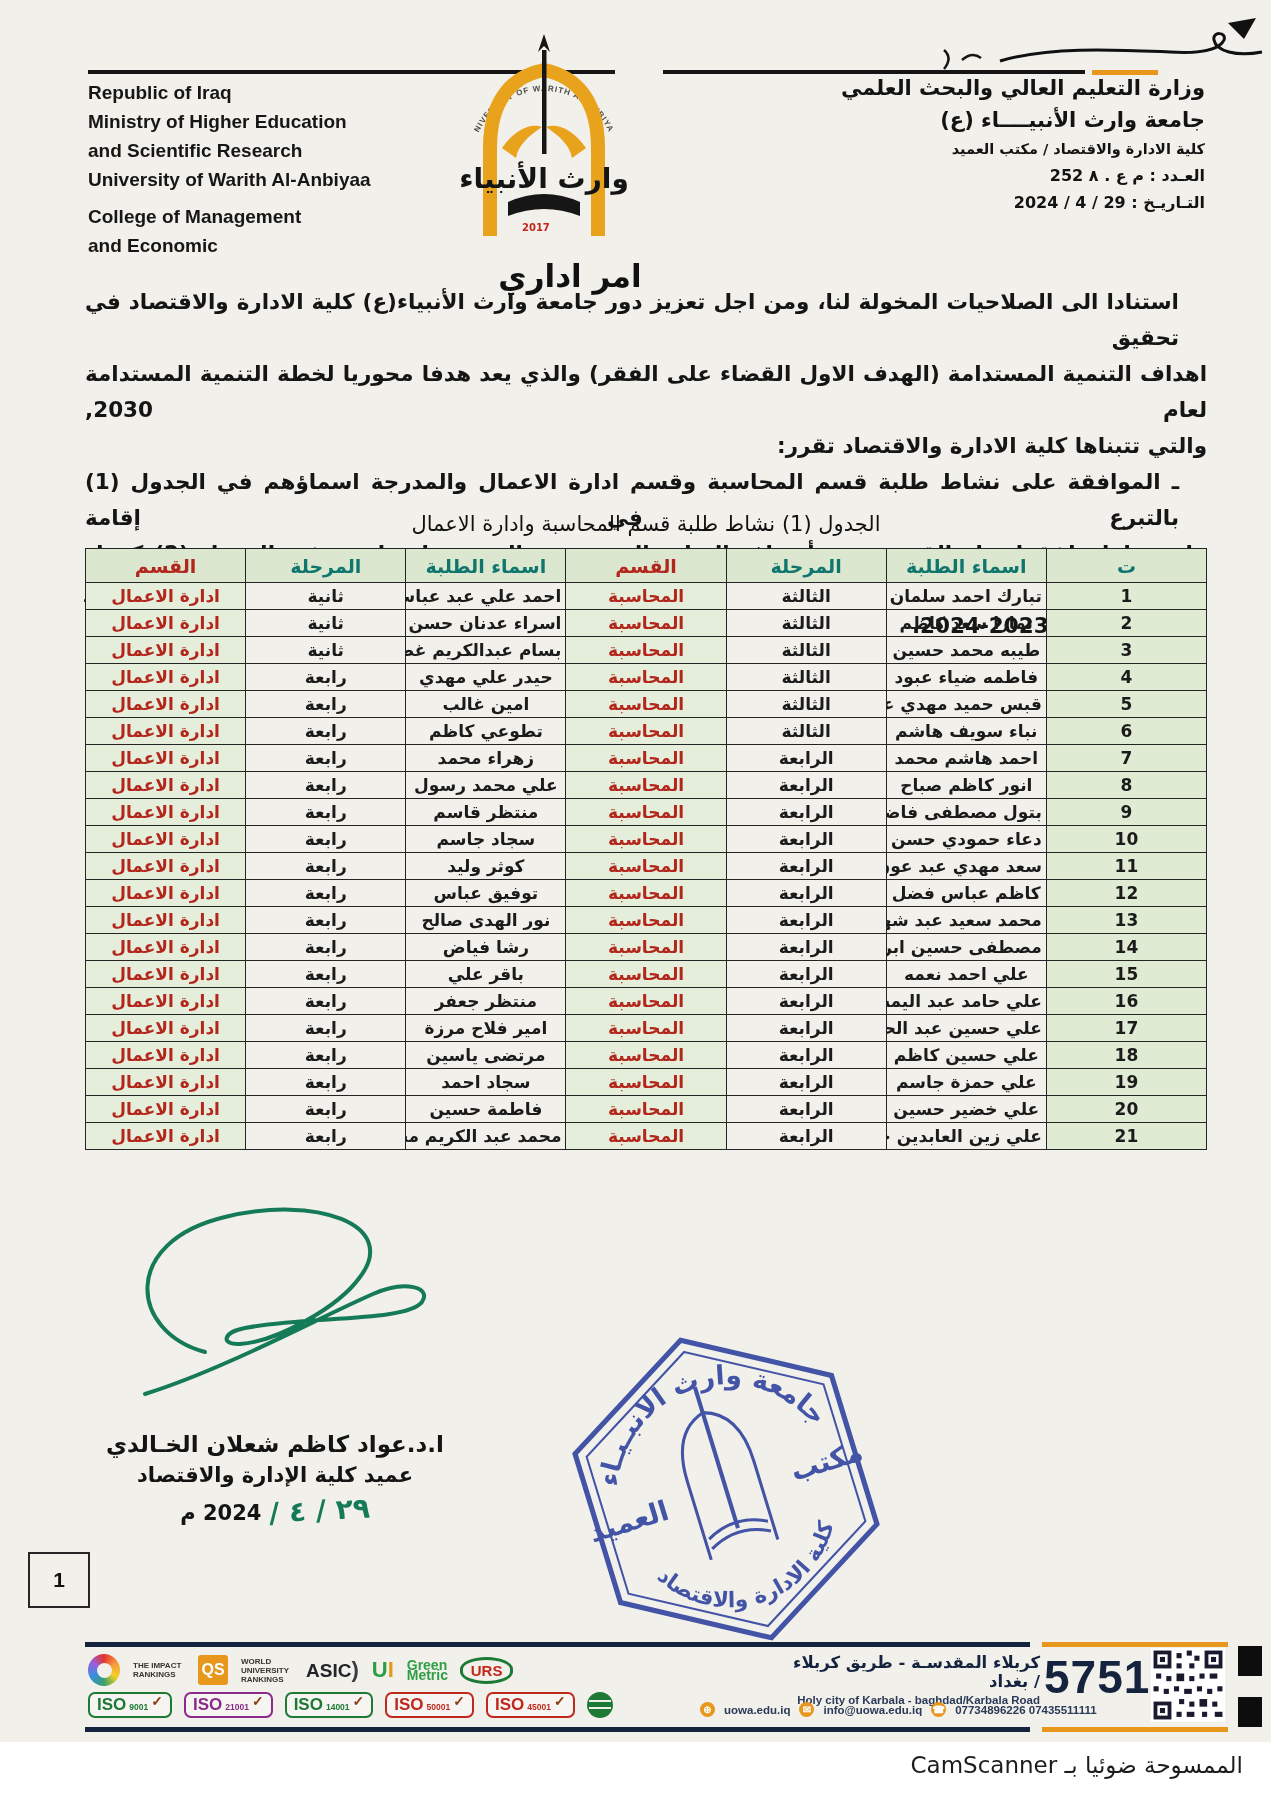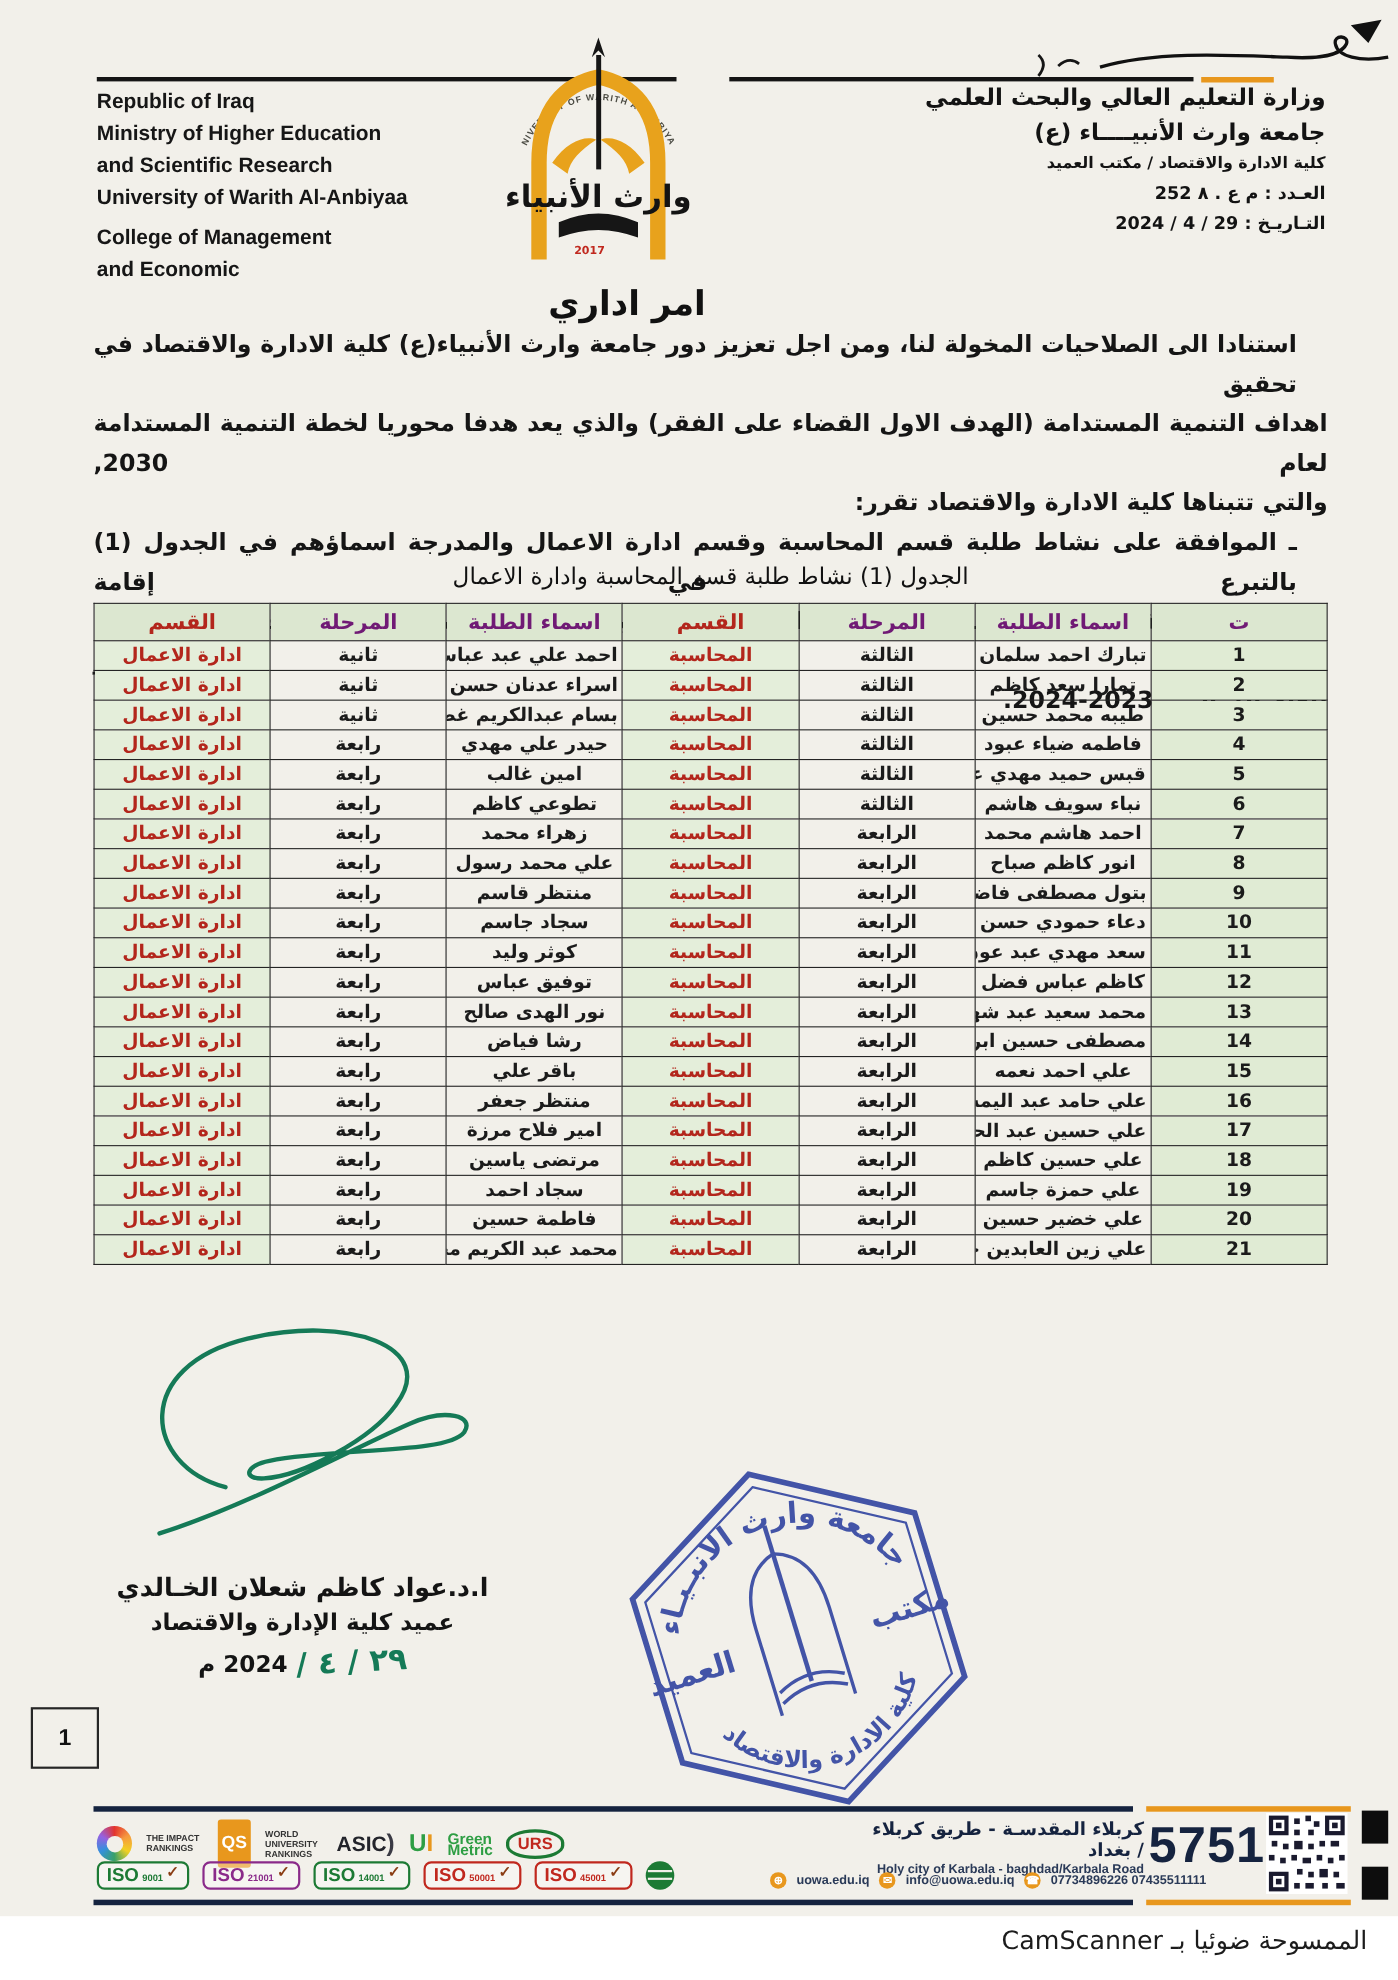--- a/index.html
+++ b/index.html
@@ -28,21 +28,21 @@
   .body-text{direction:rtl;color:#151515;font-weight:bold;font-size:21.5px;line-height:36px;}
   .body-text .ln{white-space:nowrap;text-align:right;}
   .body-text .just{white-space:normal;text-align:justify;text-align-last:justify;}
   .body-text .ind{padding-right:28px;}
 
   .caption{direction:rtl;text-align:center;font-size:21px;font-weight:normal;color:#111;}
 
   
   table.students{border-collapse:collapse;direction:rtl;table-layout:fixed;width:1122px;background:transparent;}
   table.students th,table.students td{border:1.6px solid #242424;padding:0 4px;text-align:center;overflow:hidden;white-space:nowrap;}
-  table.students th{height:33px;font-size:19px;font-weight:bold;background:#dce7d0;color:#701a75;}
+  table.students th{height:33px;font-size:19px;font-weight:bold;background:#dce7d0;color:#0f766e;}
   table.students th.red{color:#b3261c;}
   table.students td{height:26px;font-size:17px;font-weight:bold;color:#1b1b1b;}
   td.c-num{background:#e0ebd4;width:4.6%;}
   td.c-name{width:20.5%;margin-top:20px;}
   td.c-grade{width:8.8%;}
   td.c-dept{background:#e4eeda;color:#b3261c !important;width:9.1%;}
   td.c-name2{width:29%;}
   td.c-grade2{width:14.1%;}
   td.c-dept2{background:#e4eeda;color:#b3261c !important;width:13.9%;}
 
@@ -58,21 +58,21 @@
 
   
   .pagebox{border:2.5px solid #262626;width:58px;height:52px;display:flex;align-items:center;justify-content:center;font-weight:bold;font-size:21px;color:#111;font-family:"Liberation Sans",sans-serif;background:#f2f0ea;}
 
   
   .navy{color:#15233f;}
   .logos-row{display:flex;align-items:center;gap:13px;font-family:"Liberation Sans",sans-serif;}
   .lg-label{font-size:8px;font-weight:bold;color:#333;width:52px;line-height:9px;}
   .impact-logo{width:32px;height:32px;border-radius:50%;background:conic-gradient(#e3342f,#f6993f,#f2d024,#38a169,#3490dc,#9561e2,#e3342f);display:inline-flex;align-items:center;justify-content:center;flex:none;}
   .impact-logo i{width:15px;height:15px;border-radius:50%;background:#f2f0ea;}
-  .qs-box{width:30px;height:44px;background:#e8971d;color:#fff;font-weight:bold;font-size:16px;display:inline-flex;align-items:center;justify-content:center;border-radius:3px;flex:none;}
+  .qs-box{width:30px;height:30px;background:#e8971d;color:#fff;font-weight:bold;font-size:16px;display:inline-flex;align-items:center;justify-content:center;border-radius:3px;flex:none;}
   .asic{font-weight:bold;font-size:19px;color:#23242b;}
   .asic i{font-style:normal;color:#3a3a44;font-size:22px;}
   .ui-logo .u{color:#2e9e44;font-size:22px;font-weight:bold;}
   .ui-logo .i{color:#e8971d;font-size:22px;font-weight:bold;}
   .ui-label{font-size:14px;font-weight:bold;color:#2e9e44;width:40px;line-height:10px;}
   .urs{border:3px solid #1c7a34;border-radius:50%/45%;padding:2px 8px;color:#c0281e;font-weight:bold;font-size:15px;}
   .iso-row{display:flex;align-items:flex-end;gap:12px;font-family:"Liberation Sans",sans-serif;}
   .iso{border:2.5px solid;border-radius:7px;padding:1px 7px;display:inline-flex;align-items:baseline;gap:3px;background:rgba(255,255,255,.35);}
   .iso .iso-w{font-weight:bold;font-size:17px;}
   .iso .iso-n{font-size:8.5px;font-weight:bold;}
@@ -139,21 +139,21 @@
   <div class="abs arh" style="right:66px;top:72px;width:420px;">
     <div class="l2">وزارة التعليم العالي والبحث العلمي</div>
     <div class="l3">جامعة وارث الأنبيــــاء (ع)</div>
     <div class="l4">كلية الادارة والاقتصاد / مكتب العميد</div>
     <div class="l5">العـدد : م ع . ٨ 252</div>
     <div class="l6">التـاريـخ : 29 / 4 / 2024</div>
   </div>
 
   <div class="abs title" style="left:85px;top:258px;width:970px;">امر اداري</div>
 
-  <div class="abs body-text" style="left:85px;top:296px;width:1122px;">
+  <div class="abs body-text" style="left:85px;top:284px;width:1122px;">
     <div class="ln just ind">استنادا الى الصلاحيات المخولة لنا، ومن اجل تعزيز دور جامعة وارث الأنبياء(ع) كلية الادارة والاقتصاد في تحقيق</div>
     <div class="ln just">اهداف التنمية المستدامة (الهدف الاول القضاء على الفقر) والذي يعد هدفا محوريا لخطة التنمية المستدامة لعام 2030,</div>
     <div class="ln">والتي تتبناها كلية الادارة والاقتصاد تقرر:</div>
     <div class="ln just ind">ـ الموافقة على نشاط طلبة قسم المحاسبة وقسم ادارة الاعمال والمدرجة اسماؤهم في الجدول (1) بالتبرع في إقامة</div>
     <div class="ln just">مادبة طعام لفقراء  دار القزويني، وبأشراف السادة التدريسيين المدرجة اسماؤهم في الجدول (2) كعمل تطوعي متميز</div>
     <div class="ln">للعام الدراسي 2023‏-‏2024.</div>
   </div>
 
   <div class="abs caption" style="left:85px;top:512px;width:1122px;">الجدول (1) نشاط طلبة قسم المحاسبة  وادارة الاعمال</div>
 

